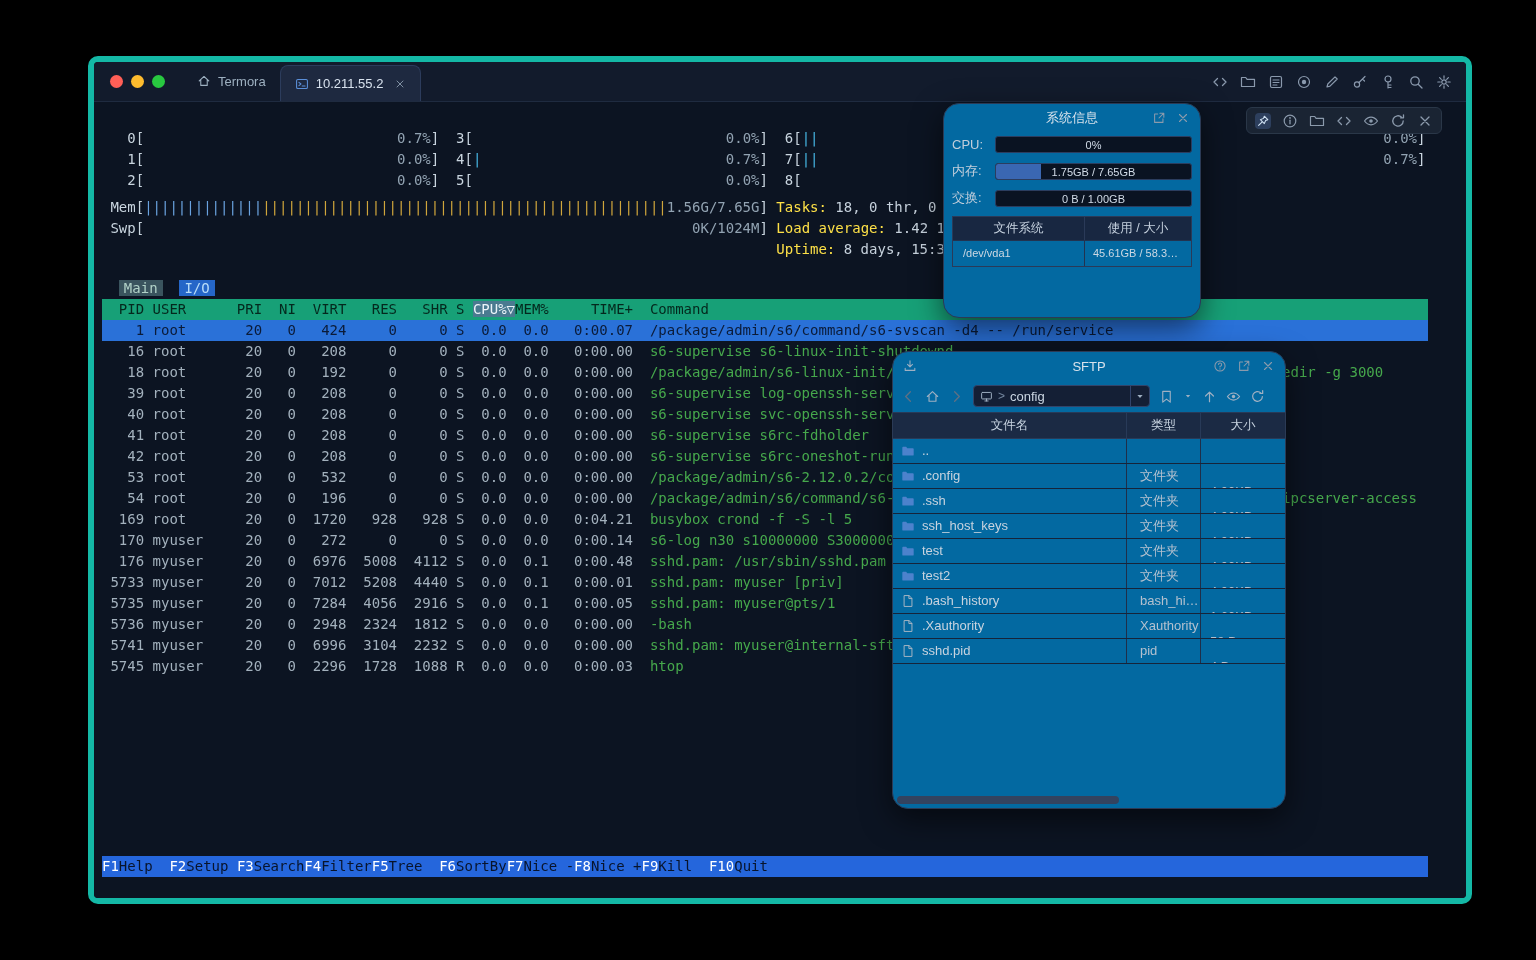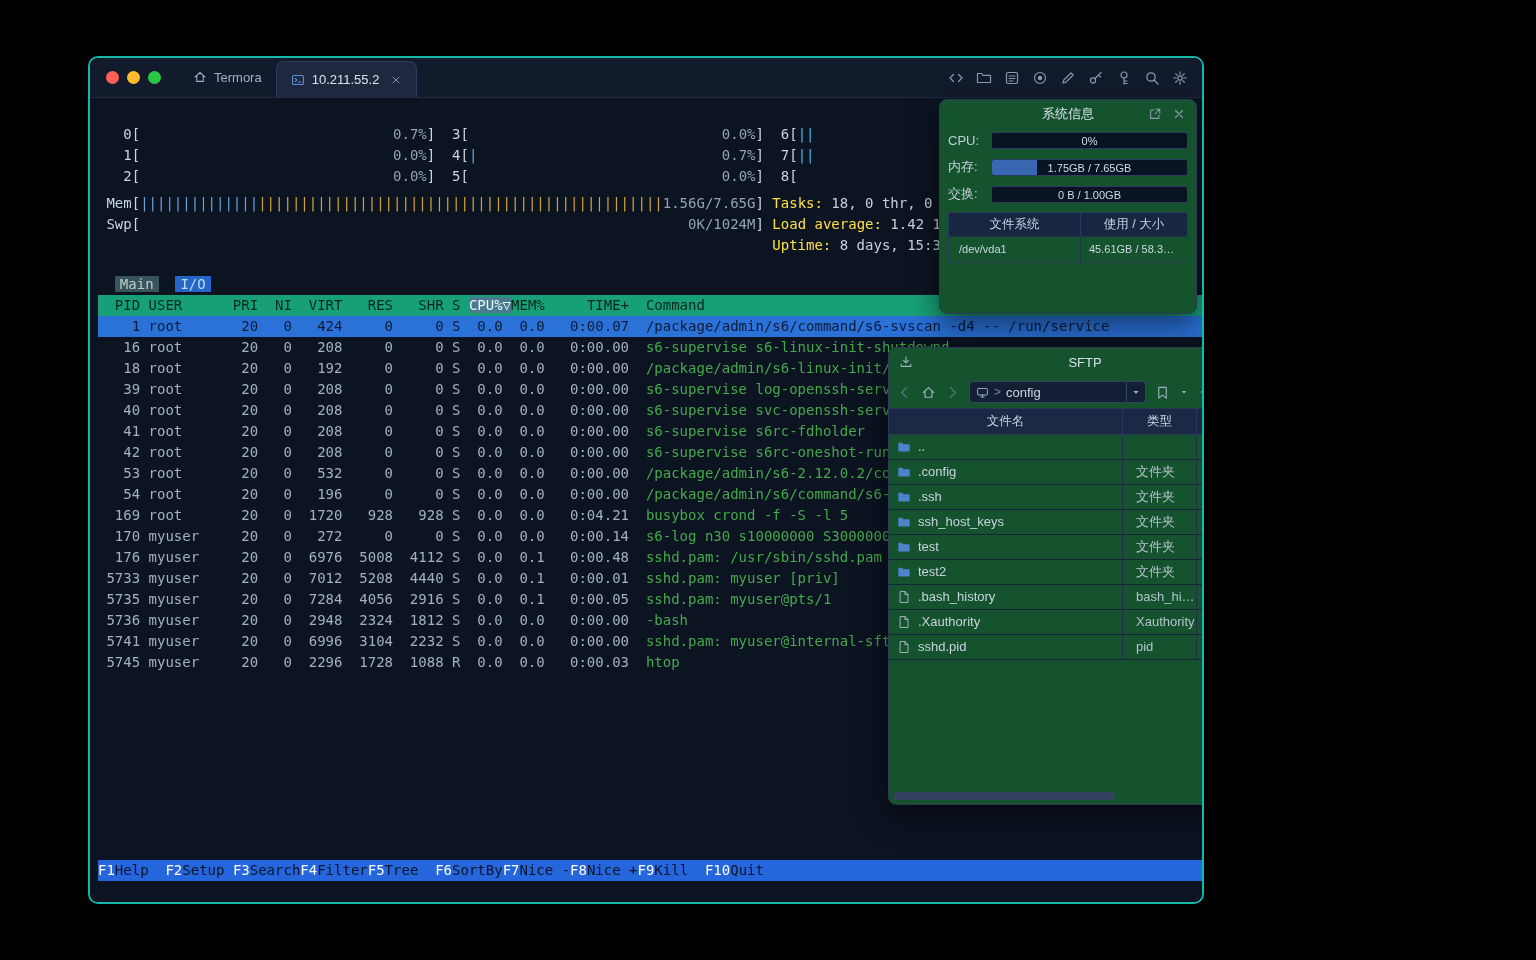--- a/index.html
+++ b/index.html
@@ -1,19 +1,19 @@
 <!DOCTYPE html>
 <html><head>
 <meta charset="utf-8">
 <style>
   * { margin:0; padding:0; box-sizing:border-box; }
   html,body { width:1536px; height:960px; background:#000; overflow:hidden;
     font-family:"Liberation Sans","DejaVu Sans",sans-serif; }
-  .window { position:absolute; left:88px; top:56px; width:1116px; height:848px;
-    background:#0d1524; border:2px solid #14b8a6; border-radius:10px;
+  .window { position:absolute; left:88px; top:56px; width:1384px; height:848px;
+    background:#0d1524; border:6px solid #14b8a6; border-radius:10px;
     box-shadow:0 24px 70px rgba(0,0,0,.65); overflow:hidden; }
 
   
   .titlebar { position:relative; height:40px; background:#121b2c; border-bottom:1px solid #1f2b40;
     display:flex; align-items:flex-end; }
   .lights { display:flex; gap:8px; align-items:center; height:40px; padding:0 18px 0 16px; }
   .light { width:13px; height:13px; border-radius:50%; }
   .light.red{background:#ff5f57}.light.yellow{background:#febc2e}.light.green{background:#28c840}
   .tab { display:flex; align-items:center; gap:7px; padding:0 14px; height:40px;
     color:#9db0c0; font-size:13px; white-space:nowrap; }
@@ -60,21 +60,21 @@
   .fl { color:#08142b; }
 
   
   .ftb { position:absolute; left:1152px; top:45px; height:27px; padding:0 8px;
     background:#1a2433; border:1px solid #2a3748; border-radius:6px;
     display:flex; gap:11px; align-items:center; z-index:30; }
   .ftb .icon { color:#8b9aac; }
   .ftb .icon.active { background:#2d3f5d; border-radius:4px; color:#cfe0f2; padding:1px; }
 
   
-  .panel { position:absolute; background:#14532d; border:1px solid #2b3a55; border-radius:8px;
+  .panel { position:absolute; background:#0369a1; border:1px solid #2b3a55; border-radius:16px;
     box-shadow:0 10px 30px rgba(0,0,0,.55); z-index:20; }
   .p-head { position:relative; height:28px; display:flex; align-items:center; justify-content:center; }
   .p-title { font-size:13px; color:#d8e2ec; }
   .p-acts { position:absolute; right:10px; top:0; height:28px; display:flex; gap:10px; align-items:center; }
   .p-acts .icon { color:#8b9aac; }
 
   .sysinfo { left:849px; top:41px; width:258px; height:215px; }
   .si-body { padding:4px 8px 0 8px; }
   .si-row { display:flex; align-items:center; margin-bottom:9px; }
   .si-lab { width:43px; font-size:13px; color:#c2cedb; }

